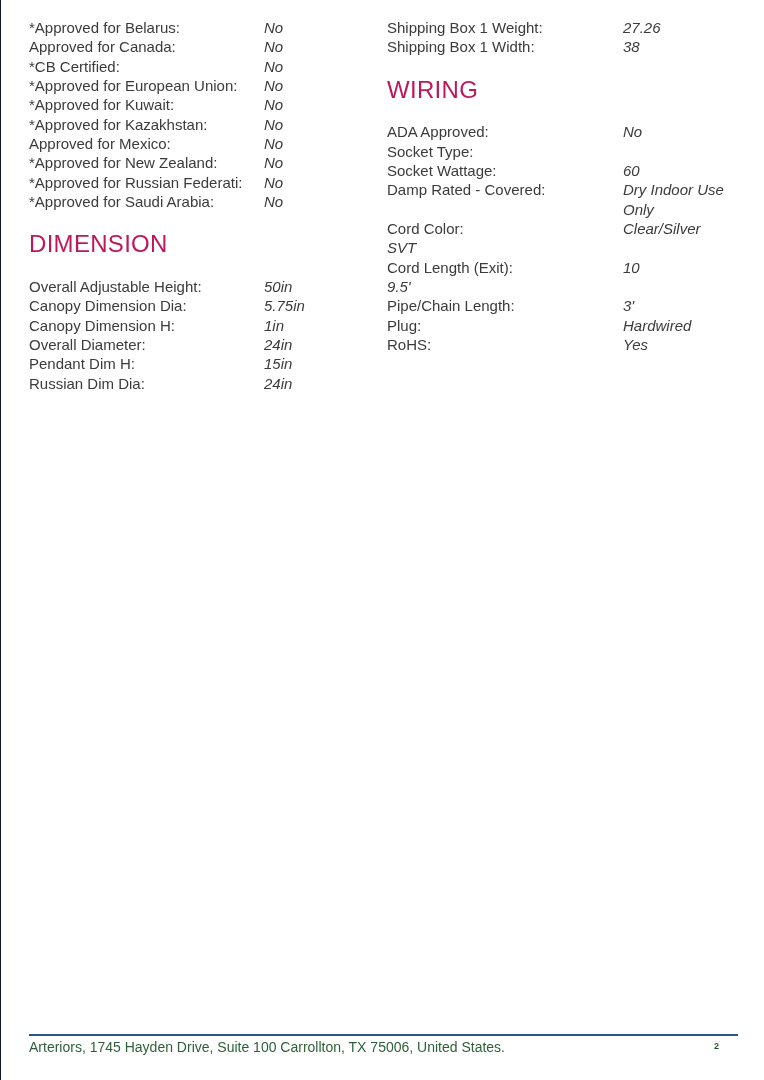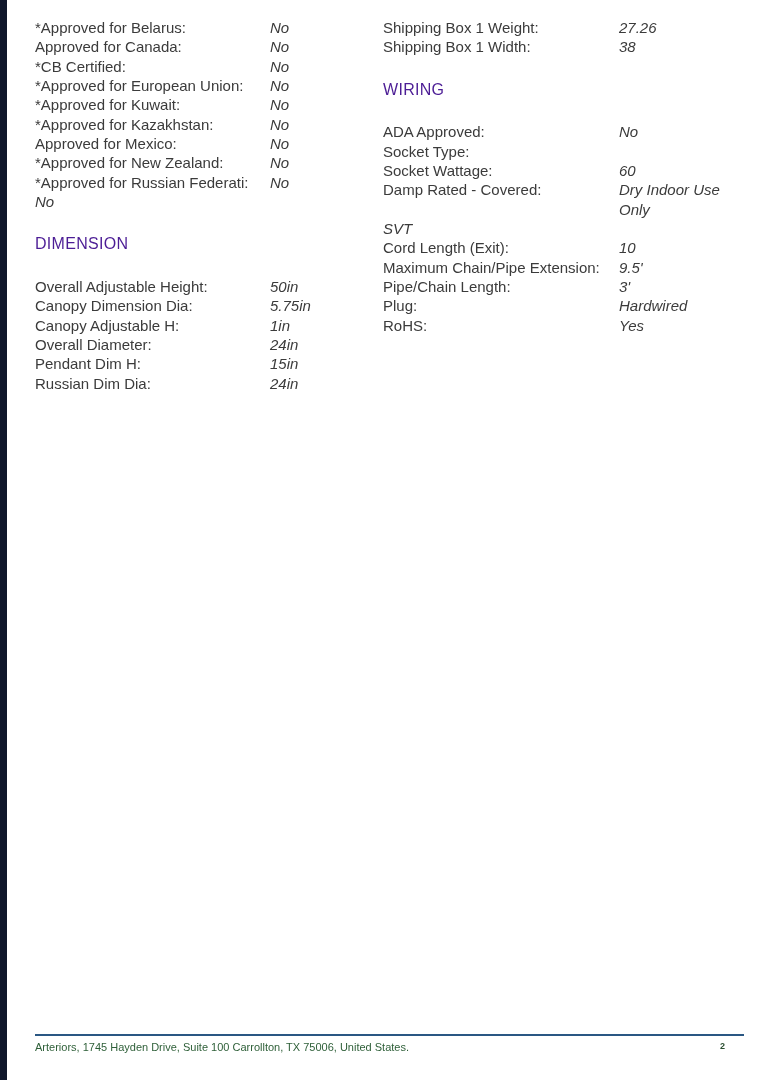--- a/index.html
+++ b/index.html
@@ -8,67 +8,67 @@
     font-family:"Liberation Sans","DejaVu Sans",sans-serif;
     color:#3b3b3b;
     -webkit-font-smoothing:antialiased;
   }
   .page{
     position:relative;
     width:764px;
     height:1080px;
     background:#ffffff;
     overflow:hidden;
-    border-left:7px solid #0f172a;
+    border-left:1px solid #0f172a;
     box-sizing:border-box;
   }
   .col{
     position:absolute;
     top:18px;
   }
   .col-left{left:28px;width:352px;}
-  .col-right{left:376px;width:352px;}
+  .col-right{left:386px;width:352px;}
   .row{
     display:flex;
     align-items:flex-start;
     font-size:15px;
     line-height:19.35px;
   }
   .row .label{
     flex:0 0 235px;
     white-space:nowrap;
   }
   .col-right .row .label{flex-basis:236px;}
   .row .value{
     flex:1 1 auto;
     white-space:pre-line;
     max-width:117px;
     font-style:italic;
   }
   .section-heading{
-    font-size:16px;
+    font-size:24px;
     line-height:30px;
     font-weight:500;
     letter-spacing:0.3px;
-    color:#4c1d95;
+    color:#be185d;
     margin:18px 0 17.5px 0;
   }
   .footer-rule{
     position:absolute;
     left:28px;
     top:1034px;
     width:709px;
     height:2px;
     background:#2a5783;
   }
   .footer-address{
     position:absolute;
     left:28px;
     top:1041px;
-    font-size:11px;
+    font-size:14px;
     line-height:13px;
     color:#2e5f38;
   }
   .page-number{
     position:absolute;
     left:713px;
     top:1041px;
     font-size:9px;
     font-weight:bold;
     color:#2c4f31;
@@ -122,40 +122,41 @@
           <span class="label">*Approved for New Zealand:</span>
           <span class="value">No</span>
         </div>
 
         <div class="row">
           <span class="label">*Approved for Russian Federati:</span>
           <span class="value">No</span>
         </div>
 
         <div class="row">
+          <span class="label">*Approved for Saudi Arabia:</span>
           <span class="value">No</span>
         </div>
       </div>
 
     <div class="section-heading">DIMENSION</div>
 
     <div class="rows">
 
         <div class="row">
           <span class="label">Overall Adjustable Height:</span>
           <span class="value">50in</span>
         </div>
 
         <div class="row">
           <span class="label">Canopy Dimension Dia:</span>
           <span class="value">5.75in</span>
         </div>
 
         <div class="row">
-          <span class="label">Canopy Adjustable H:</span>
+          <span class="label">Canopy Dimension H:</span>
           <span class="value">1in</span>
         </div>
 
         <div class="row">
           <span class="label">Overall Diameter:</span>
           <span class="value">24in</span>
         </div>
 
         <div class="row">
           <span class="label">Pendant Dim H:</span>
@@ -203,32 +204,35 @@
           <span class="value">60</span>
         </div>
 
         <div class="row">
           <span class="label">Damp Rated - Covered:</span>
           <span class="value">Dry Indoor Use
 Only</span>
         </div>
 
 
+        <div class="row">
+          <span class="label">Cord Color:</span>
+          <span class="value">Clear/Silver</span>
+        </div>
 
         <div class="row">
           <span class="value">SVT</span>
         </div>
 
         <div class="row">
           <span class="label">Cord Length (Exit):</span>
           <span class="value">10</span>
         </div>
 
         <div class="row">
-          <span class="label">Maximum Chain/Pipe Extension:</span>
           <span class="value">9.5'</span>
         </div>
 
         <div class="row">
           <span class="label">Pipe/Chain Length:</span>
           <span class="value">3'</span>
         </div>
 
         <div class="row">
           <span class="label">Plug:</span>

